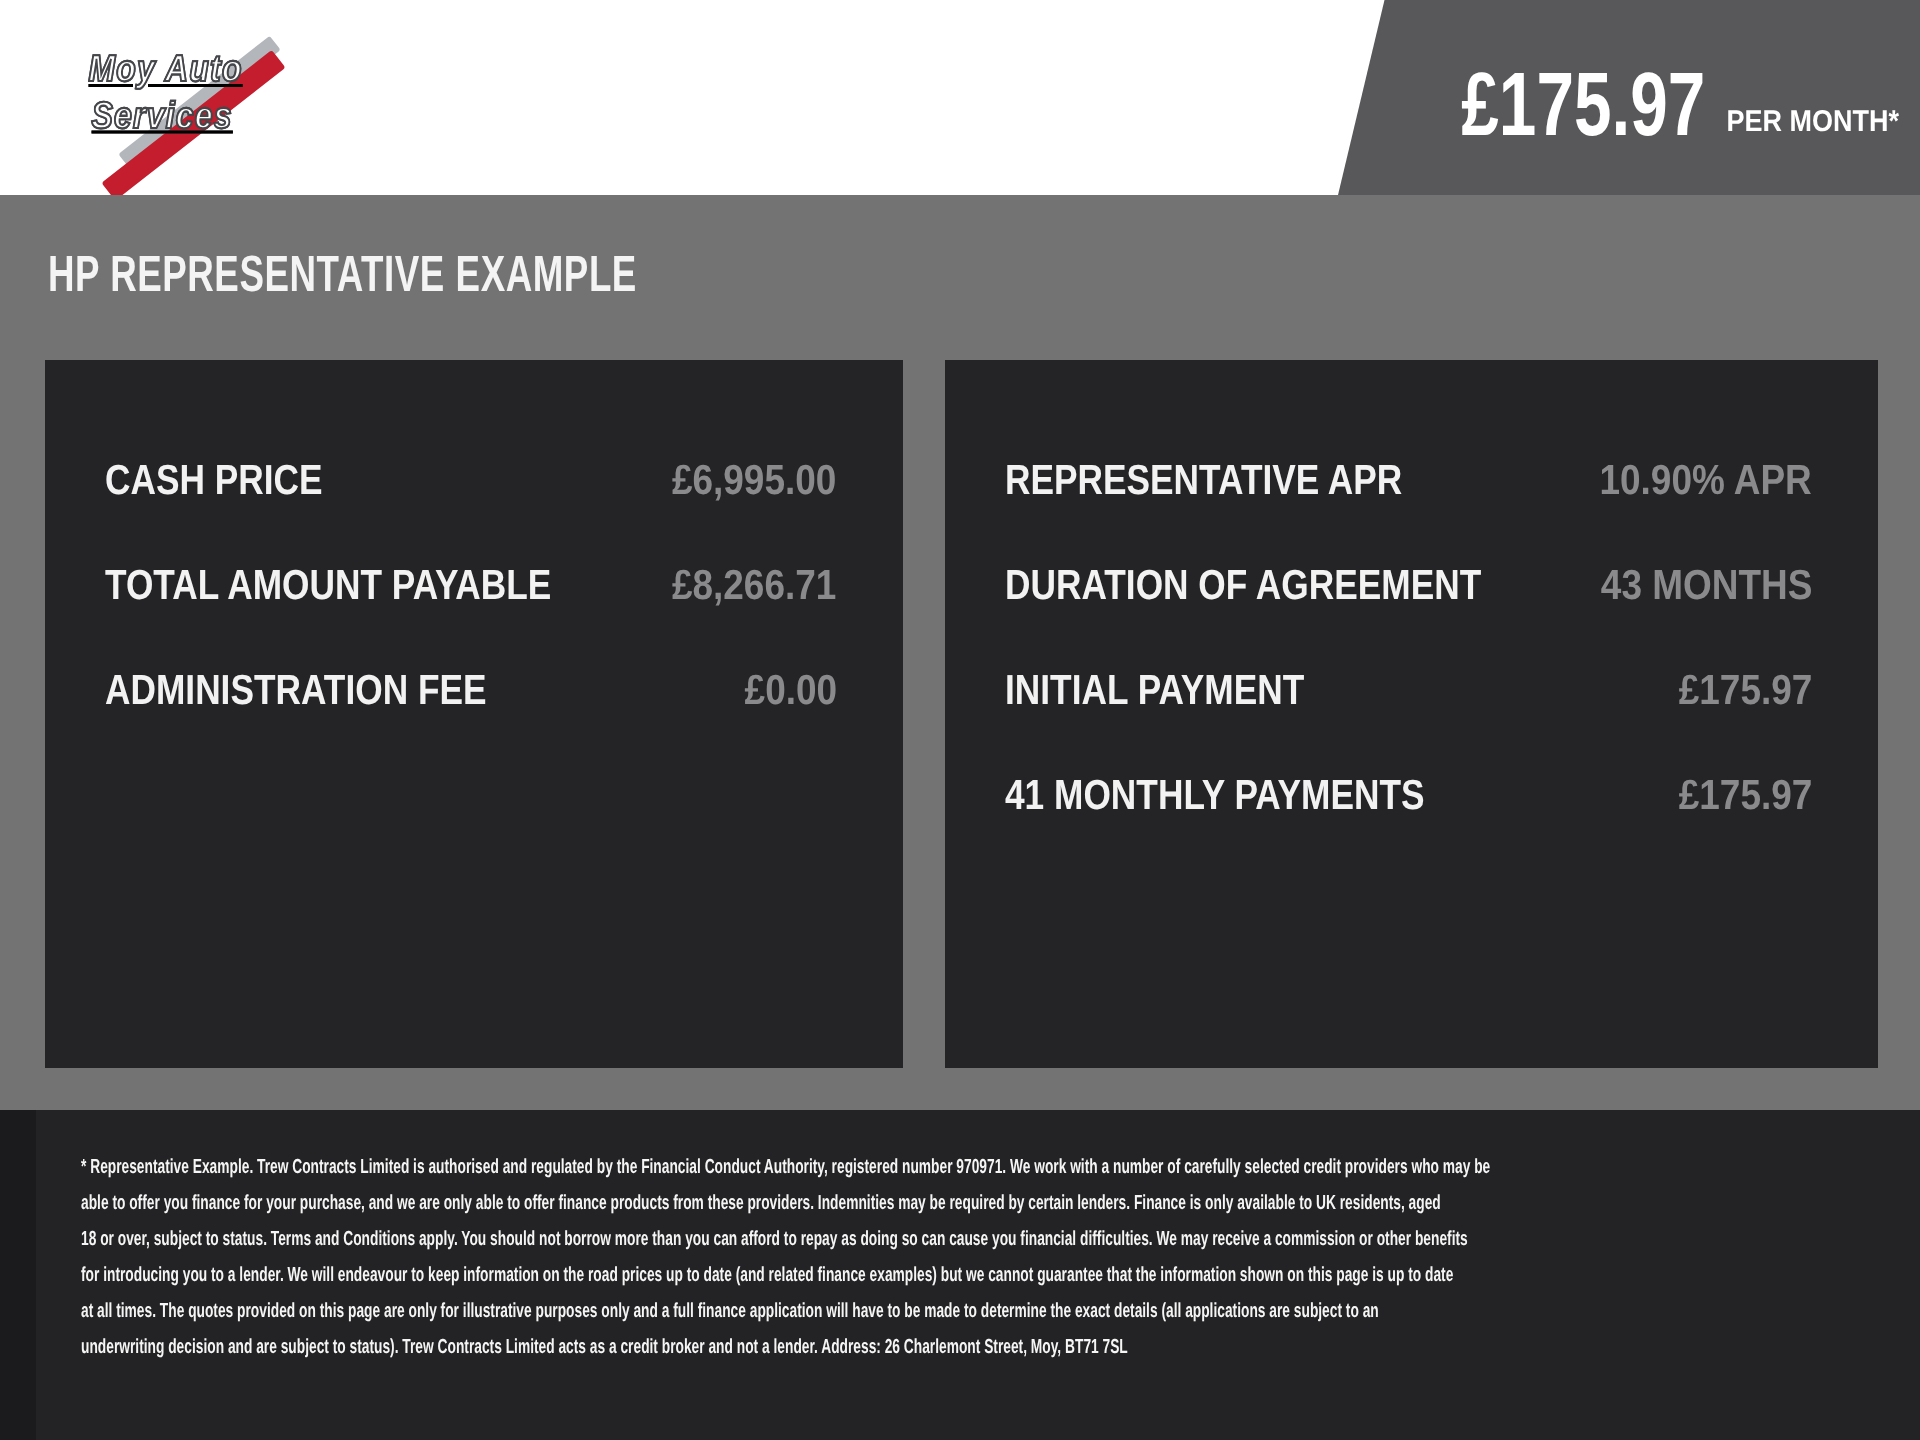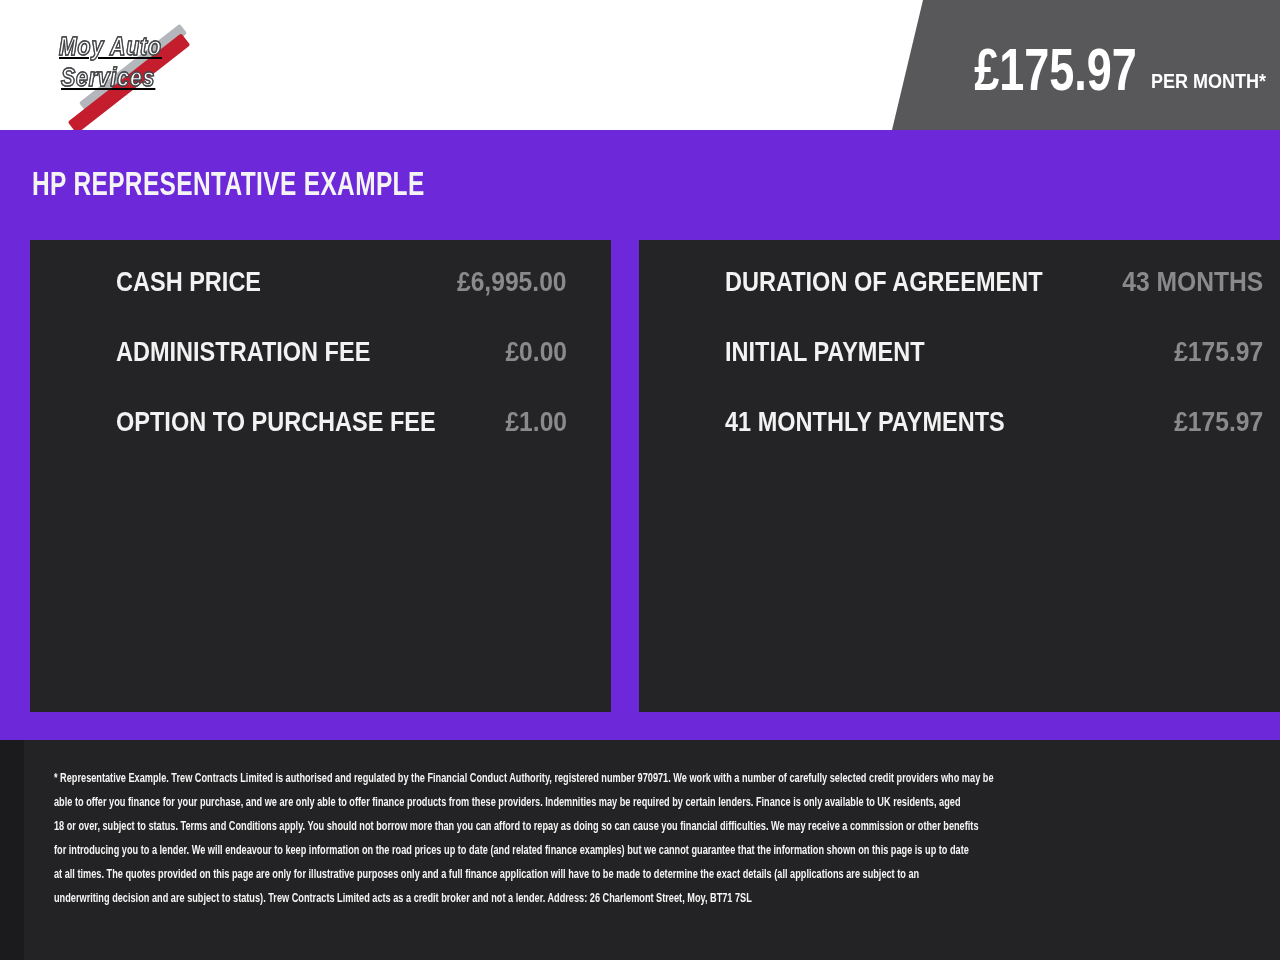--- a/index.html
+++ b/index.html
@@ -54,37 +54,37 @@
   }
   .price-suffix {
     font-size: 20px; font-weight: bold; color: #ffffff;
     line-height: 1; margin: 0 0 9px 14px; white-space: nowrap;
     transform: scaleX(.9); transform-origin: left bottom;
   }
 
   
   .main {
     position: absolute; left: 0; top: 130px; width: 1280px; height: 610px;
-    background: #6d28d9;
+    background: #737373;
   }
   .page-title {
     position: absolute; left: 32px; top: 34px;
     font-size: 34px; font-weight: bold; color: #f4f4f4;
     white-space: nowrap; transform: scaleX(.72); transform-origin: left;
     letter-spacing: .5px;
   }
   .panels {
     position: absolute; left: 30px; top: 110px; width: 1222px; height: 472px;
     display: flex; gap: 28px;
   }
   .panel {
     flex: 1 1 0; background: #242427; padding: 26px 44px 0 40px;
   }
   .finance-row {
-    height: 70px; display: flex; align-items: flex-start; margin-left: 46px;
+    height: 70px; display: flex; align-items: flex-end;
   }
   .finance-label {
     font-size: 28px; font-weight: bold; color: #f2f2f2;
     white-space: nowrap; transform: scaleX(.84); transform-origin: left center;
   }
   .finance-value {
     margin-left: auto; font-size: 28px; font-weight: bold; color: #8a8a8c;
     white-space: nowrap; transform: scaleX(.88); transform-origin: right center;
   }
 
@@ -121,30 +121,34 @@
     <div class="page-title">HP REPRESENTATIVE EXAMPLE</div>
 
     <div class="panels">
 
       <div class="panel">
         <div class="finance-row">
           <div class="finance-label">CASH PRICE</div>
           <div class="finance-value">£6,995.00</div>
         </div>
         <div class="finance-row">
+          <div class="finance-label">TOTAL AMOUNT PAYABLE</div>
+          <div class="finance-value">£8,266.71</div>
+        </div>
+        <div class="finance-row">
           <div class="finance-label">ADMINISTRATION FEE</div>
           <div class="finance-value">£0.00</div>
-        </div>
-        <div class="finance-row">
-          <div class="finance-label">OPTION TO PURCHASE FEE</div>
-          <div class="finance-value">£1.00</div>
         </div>
       </div>
 
       <div class="panel">
+        <div class="finance-row">
+          <div class="finance-label">REPRESENTATIVE APR</div>
+          <div class="finance-value">10.90% APR</div>
+        </div>
         <div class="finance-row">
           <div class="finance-label">DURATION OF AGREEMENT</div>
           <div class="finance-value">43 MONTHS</div>
         </div>
         <div class="finance-row">
           <div class="finance-label">INITIAL PAYMENT</div>
           <div class="finance-value">£175.97</div>
         </div>
         <div class="finance-row">
           <div class="finance-label">41 MONTHLY PAYMENTS</div>

